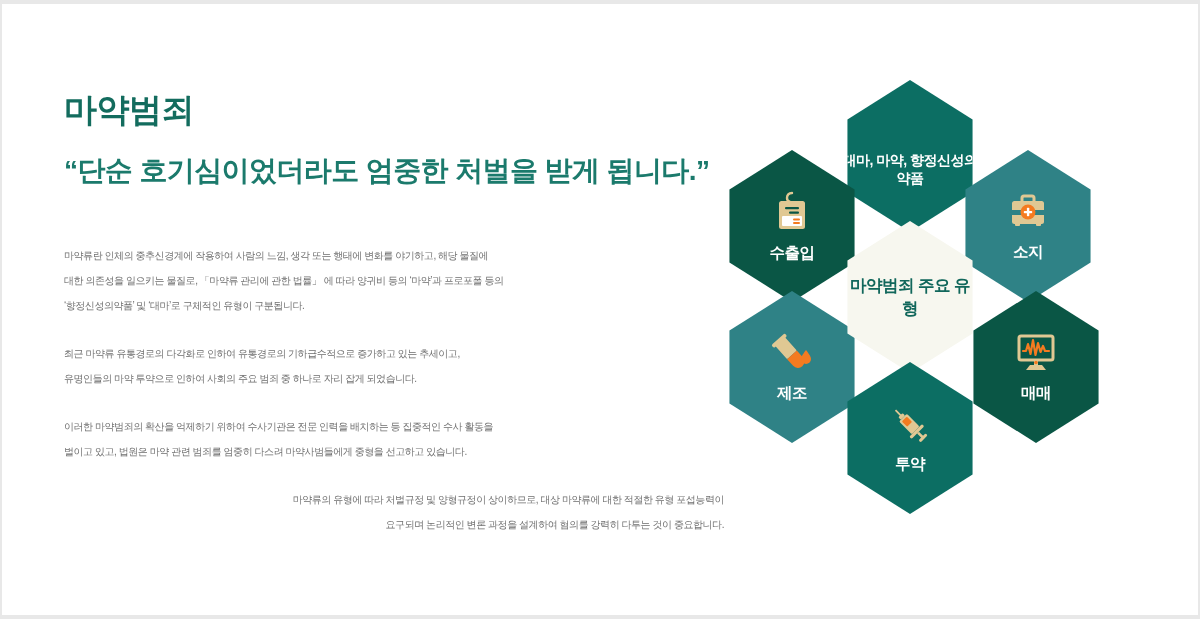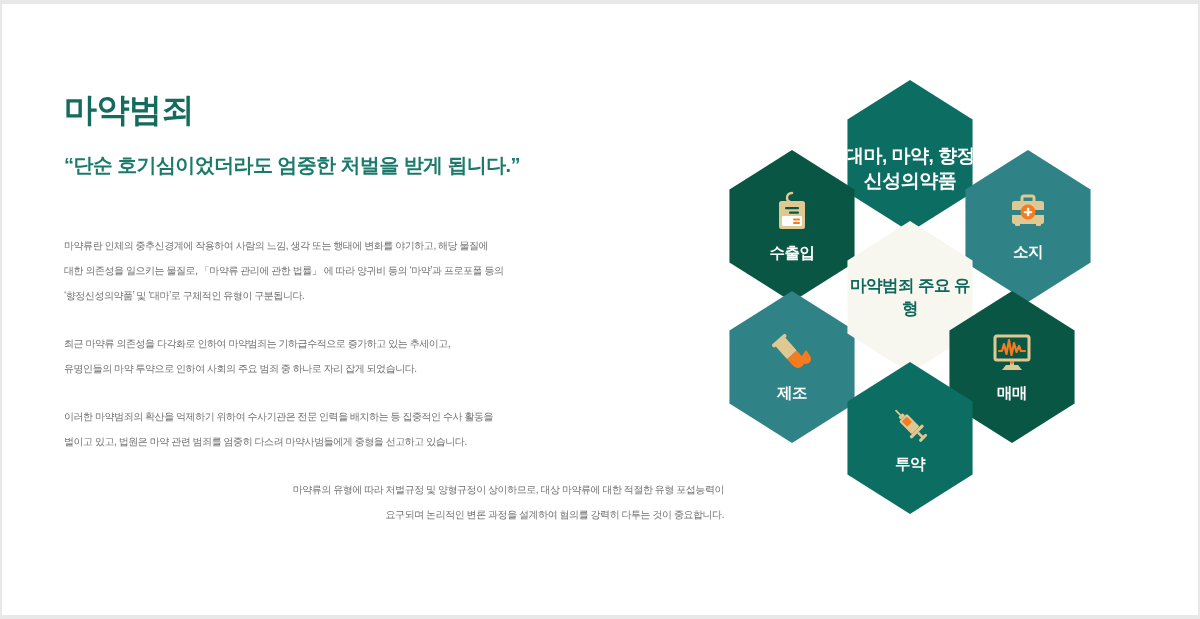--- a/index.html
+++ b/index.html
@@ -36,21 +36,21 @@
   .page-title {
     font-size: 33px;
     font-weight: bold;
     color: #136c5e;
     letter-spacing: -0.5px;
     line-height: 1.2;
   }
 
   .page-subtitle {
     margin-top: 22px;
-    font-size: 20px;
+    font-size: 28px;
     font-weight: bold;
     color: #1b7a6c;
     letter-spacing: -0.6px;
     line-height: 1.35;
   }
 
   .body-block { margin-top: 54px; }
 
   .para {
     font-size: 10px;
@@ -97,53 +97,53 @@
     margin-bottom: 9px;
     line-height: 0;
   }
 
   
   .hex-top      { left: 128px; top: 14px;  }
   .hex-upleft   { left: 10px;  top: 84px;  }
   .hex-upright  { left: 246px; top: 84px;  }
   .hex-center   { left: 128px; top: 155px; }
   .hex-lowleft  { left: 10px;  top: 225px; }
-  .hex-lowright { left: 230px; top: 225px; }
+  .hex-lowright { left: 254px; top: 225px; }
   .hex-bottom   { left: 128px; top: 296px; justify-content: center; }
 
   .hex-center {
     background: #f7f7ef;
   }
   .hex-center .hex-label {
     color: #11675b;
     font-size: 16.5px;
     line-height: 1.38;
   }
 
   
-  .hex-top .hex-label { font-size: 19px; line-height: 1.3; margin-top: 26px; }
+  .hex-top .hex-label { font-size: 14px; line-height: 1.3; margin-top: 26px; }
 
   svg { display: block; }
 </style>
 </head>
 <body>
 
 <div id="page">
 
   <div class="text-col">
 
     <h1 class="page-title">마약범죄</h1>
 
     <div class="page-subtitle">“단순 호기심이었더라도 엄중한 처벌을 받게 됩니다.”</div>
 
     <div class="body-block">
       <p class="para">마약류란 인체의 중추신경계에 작용하여 사람의 느낌, 생각 또는 행태에 변화를 야기하고, 해당 물질에
 대한 의존성을 일으키는 물질로, 「마약류 관리에 관한 법률」 에 따라 양귀비 등의 ‘마약’과 프로포폴 등의
 ‘향정신성의약품’ 및 ‘대마’로 구체적인 유형이 구분됩니다.</p>
-      <p class="para">최근 마약류 의존성을 다각화로 인하여 마약범죄는 기하급수적으로 증가하고 있는 추세이고,
+      <p class="para">최근 마약류 유통경로의 다각화로 인하여 유통경로의 기하급수적으로 증가하고 있는 추세이고,
 유명인들의 마약 투약으로 인하여 사회의 주요 범죄 중 하나로 자리 잡게 되었습니다.</p>
       <p class="para">이러한 마약범죄의 확산을 억제하기 위하여 수사기관은 전문 인력을 배치하는 등 집중적인 수사 활동을
 벌이고 있고, 법원은 마약 관련 범죄를 엄중히 다스려 마약사범들에게 중형을 선고하고 있습니다.</p>
       <p class="para">마약류의 유형에 따라 처벌규정 및 양형규정이 상이하므로, 대상 마약류에 대한 적절한 유형 포섭능력이
 요구되며 논리적인 변론 과정을 설계하여 혐의를 강력히 다투는 것이 중요합니다.</p>
     </div>
 
   </div>
 
   <div class="diagram">

